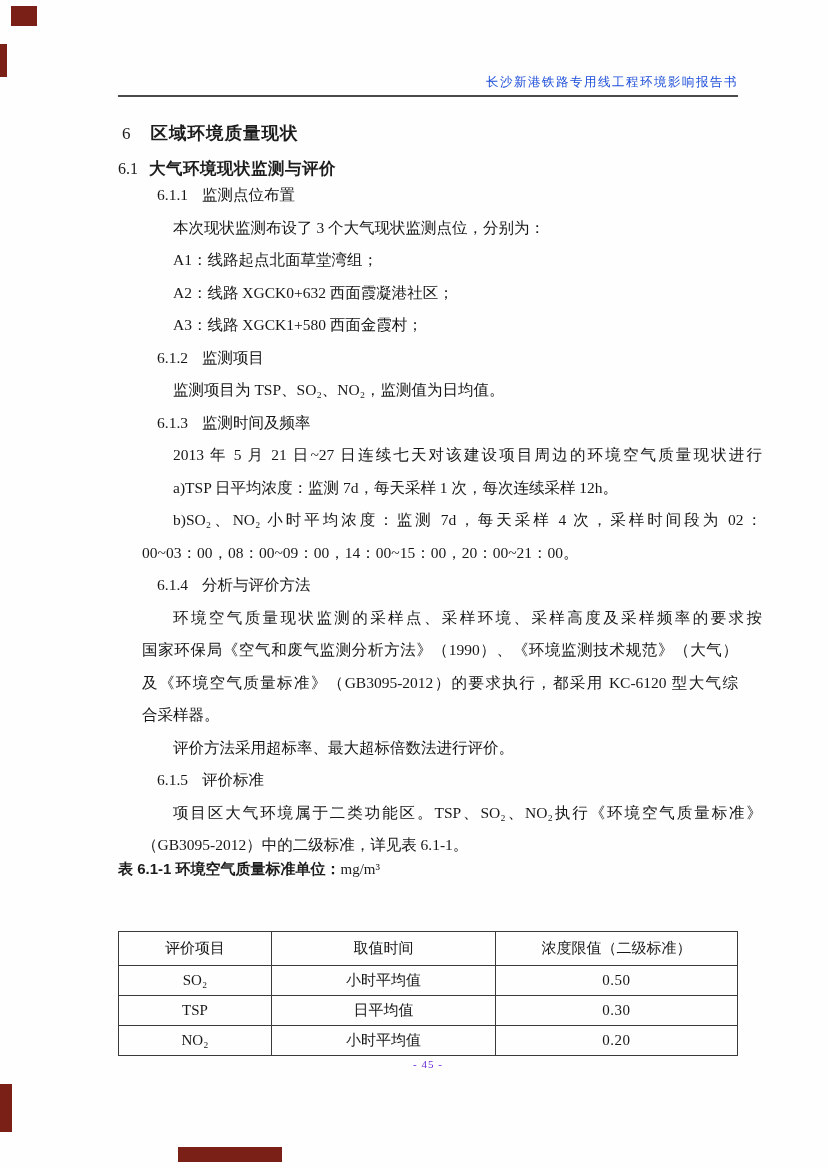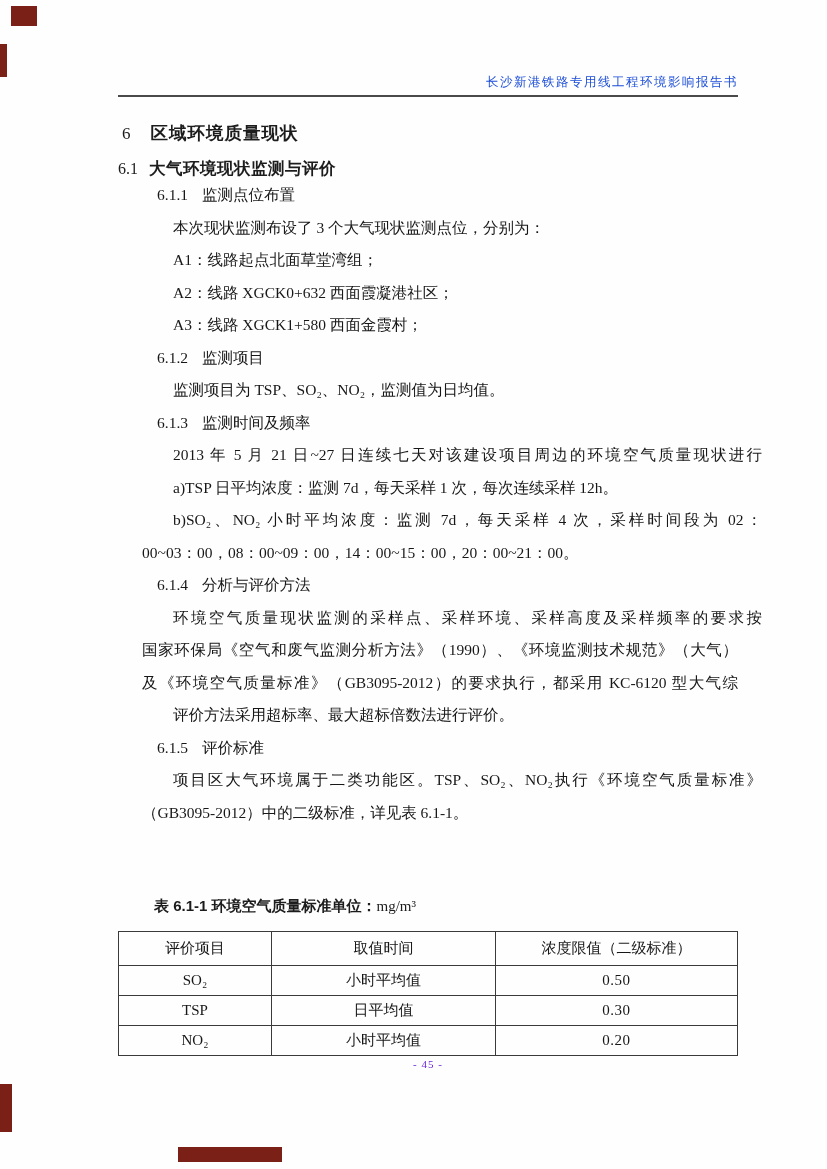--- a/index.html
+++ b/index.html
@@ -44,21 +44,21 @@
     height:32.5px;line-height:32.5px;font-size:15.5px;
     white-space:nowrap;color:#171717;margin-left:24px;
   }
   .ln.ind{padding-left:31px;}
   .ln.jfull{text-align:justify;text-align-last:justify;white-space:normal;}
   .ln.jfull.ind{width:589px;}
   .ln.h3row{padding-left:15px;}
   .ln .h3num{margin-right:14px;}
 
   .tbl-caption{
-    position:absolute;left:118px;top:894px;width:620px;height:24px;line-height:24px;margin-left:36px;
+    position:absolute;left:118px;top:854px;width:620px;height:24px;line-height:29px;
   }
   .tbl-caption .cap-b{
     font-family:"Liberation Sans","DejaVu Sans",sans-serif;font-weight:bold;font-size:15px;
   }
   .tbl-caption .cap-u{font-size:15px;}
 
   table.std{
     position:absolute;left:118px;top:931px;width:620px;height:122px;
     border-collapse:collapse;table-layout:fixed;
   }
@@ -108,20 +108,21 @@
     <div class="ln ind">监测项目为 TSP、SO₂、NO₂，监测值为日均值。</div>
     <div class="ln h3row"><span class="h3num">6.1.3</span><span>监测时间及频率</span></div>
     <div class="ln ind jfull">2013 年 5 月 21 日~27 日连续七天对该建设项目周边的环境空气质量现状进行</div>
     <div class="ln ind">a)TSP 日平均浓度：监测 7d，每天采样 1 次，每次连续采样 12h。</div>
     <div class="ln ind jfull">b)SO₂、NO₂ 小时平均浓度：监测 7d，每天采样 4 次，采样时间段为 02：</div>
     <div class="ln">00~03：00，08：00~09：00，14：00~15：00，20：00~21：00。</div>
     <div class="ln h3row"><span class="h3num">6.1.4</span><span>分析与评价方法</span></div>
     <div class="ln ind jfull">环境空气质量现状监测的采样点、采样环境、采样高度及采样频率的要求按</div>
     <div class="ln jfull">国家环保局《空气和废气监测分析方法》（1990）、《环境监测技术规范》（大气）</div>
     <div class="ln jfull">及《环境空气质量标准》（GB3095-2012）的要求执行，都采用 KC-6120 型大气综</div>
+    <div class="ln">合采样器。</div>
     <div class="ln ind">评价方法采用超标率、最大超标倍数法进行评价。</div>
     <div class="ln h3row"><span class="h3num">6.1.5</span><span>评价标准</span></div>
     <div class="ln ind jfull">项目区大气环境属于二类功能区。TSP、SO₂、NO₂执行《环境空气质量标准》</div>
     <div class="ln">（GB3095-2012）中的二级标准，详见表 6.1-1。</div>
   </div>
 
   <div class="tbl-caption">
     <span class="cap-b">表 6.1-1 环境空气质量标准单位：</span><span class="cap-u">mg/m³</span>
   </div>
 

